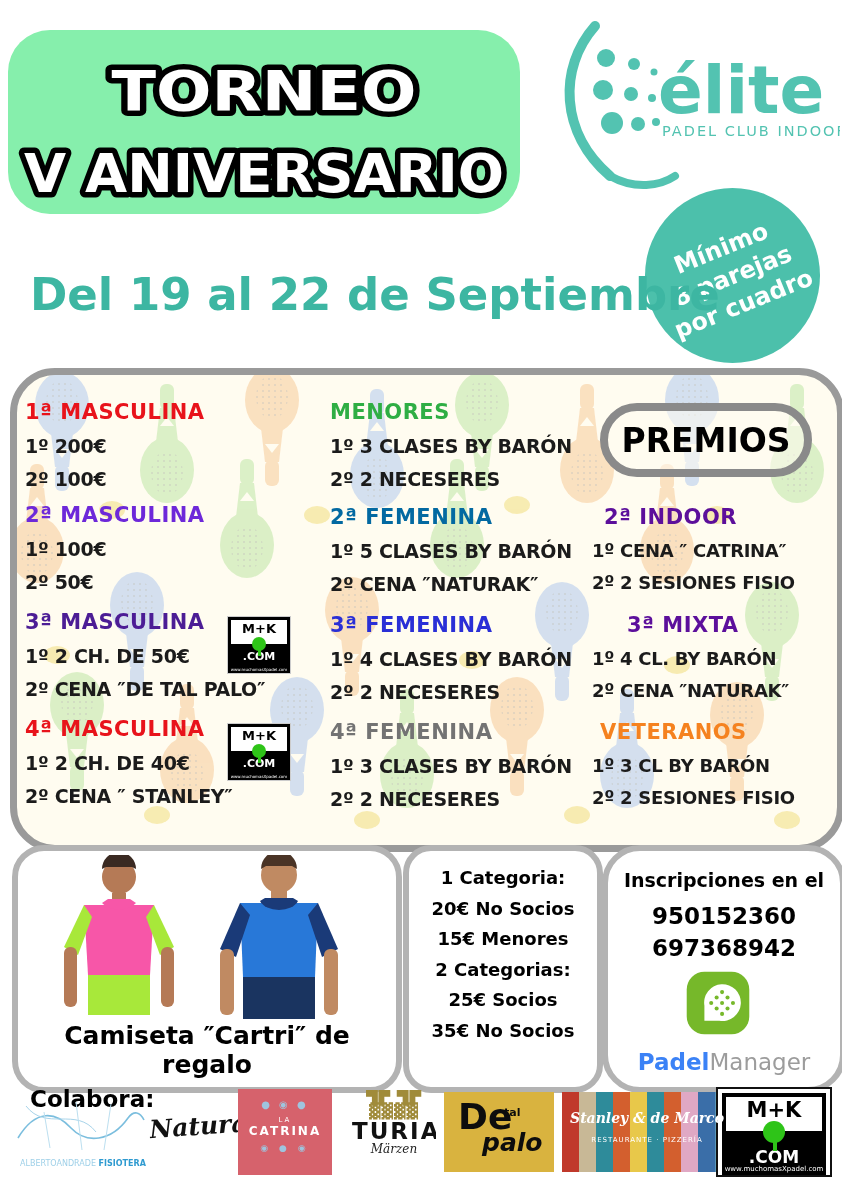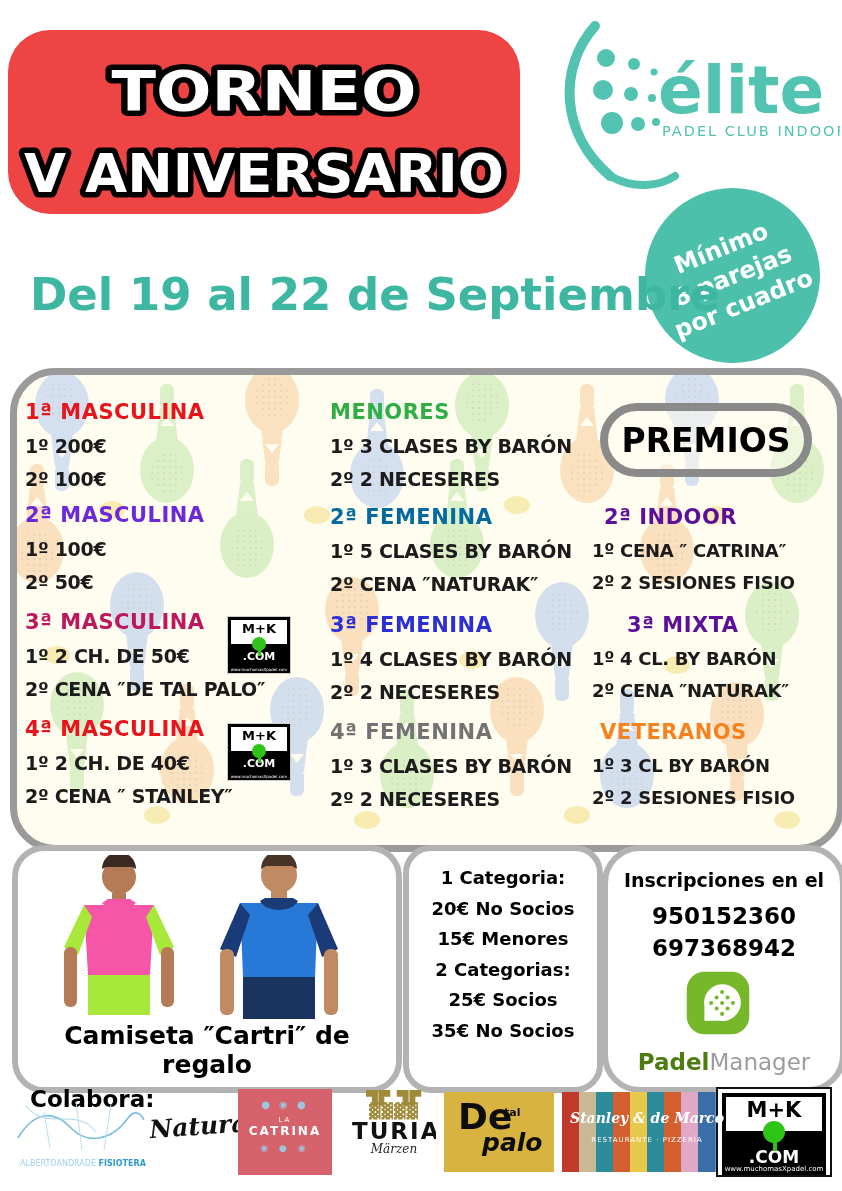--- a/index.html
+++ b/index.html
@@ -1,21 +1,21 @@
 <!DOCTYPE html>
 <html><head>
 <meta charset="utf-8">
 <style>
   html,body{margin:0;padding:0;}
   .poster{position:relative;width:842px;height:1191px;background:#ffffff;
     font-family:"DejaVu Sans",sans-serif;overflow:hidden;}
 
   
   .title-box{position:absolute;left:8px;top:30px;width:512px;height:184px;
-    background:#ef4444;border-radius:42px;}
+    background:#86efac;border-radius:42px;}
   .title-svg{position:absolute;left:0;top:0;}
   .elite-logo{position:absolute;left:540px;top:8px;width:300px;height:185px;}
   .badge{position:absolute;left:645px;top:188px;width:175px;height:175px;border-radius:50%;
     background:#4cc0ab;display:flex;align-items:center;justify-content:center;}
   .badge-inner{transform:rotate(-22deg);text-align:center;color:#ffffff;font-weight:bold;
     font-size:24px;line-height:30px;}
   .date-line{position:absolute;left:30px;top:268px;width:640px;font-size:45px;font-weight:bold;
     color:#3db6a2;letter-spacing:0px;white-space:nowrap;}
 
   
@@ -50,21 +50,21 @@
     font-size:25px;font-weight:bold;color:#000;}
   .price-box{left:403px;top:845px;width:188px;height:236px;border-radius:28px;}
   .price-lines{position:absolute;left:0;top:12px;width:100%;text-align:center;}
   .price-line{font-size:18px;font-weight:bold;color:#000;line-height:30.5px;}
   .inscr-box{left:602px;top:845px;width:232px;height:236px;border-radius:38px;}
   .inscr-title{position:absolute;top:18px;width:100%;text-align:center;font-size:19px;font-weight:bold;}
   .inscr-phone1{position:absolute;top:52px;width:100%;text-align:center;font-size:23px;font-weight:bold;}
   .inscr-phone2{position:absolute;top:84px;width:100%;text-align:center;font-size:23px;font-weight:bold;}
   .pm-logo{position:absolute;left:76px;top:118px;}
   .pm-text{position:absolute;bottom:12px;width:100%;text-align:center;font-size:23px;}
-  .pm-text .p1{font-weight:bold;color:#4d7c0f;} .pm-text .p2{color:#9c9c9c;}
+  .pm-text .p1{font-weight:bold;color:#3b82f6;} .pm-text .p2{color:#9c9c9c;}
 
   
   .colabora{position:absolute;left:30px;top:1086px;font-size:23px;font-weight:bold;color:#000;}
   .sp{position:absolute;overflow:hidden;}
   .sp-andrade{left:16px;top:1098px;width:130px;height:72px;}
   .sp-andrade-text{position:absolute;bottom:2px;left:4px;font-size:8px;white-space:nowrap;}
   .sp-andrade-text .a1{color:#9fd0e8;} .sp-andrade-text .a2{color:#2e9ad0;font-weight:bold;}
   .sp-naturak{left:150px;top:1112px;width:90px;height:50px;font-family:"DejaVu Serif",serif;
     font-style:italic;font-weight:bold;font-size:25px;color:#111;transform:rotate(-4deg);}
   .sp-catrina{left:238px;top:1089px;width:94px;height:86px;background:#d6626c;color:#fff;text-align:center;}
@@ -216,21 +216,21 @@
       <div class="block-line">1º 5 CLASES BY BARÓN</div>
       <div class="block-line">2º CENA ″NATURAK″</div>
     </div>
     <div class="block col3" style="left:575px;top:130px;">
       <div class="block-title t-ind12" style="color: rgb(92, 15, 155);">2ª INDOOR</div>
       <div class="block-line">1º CENA ″ CATRINA″</div>
       <div class="block-line">2º 2 SESIONES FISIO</div>
     </div>
 
     <div class="block col1" style="left:8px;top:235px;">
-      <div class="block-title" style="color: #be185d;">3ª MASCULINA</div>
+      <div class="block-title" style="color: #4c1d95;">3ª MASCULINA</div>
       <div class="block-line">1º 2 CH. DE 50€</div>
       <div class="block-line">2º CENA ″DE TAL PALO″</div>
     </div>
     <div class="mkb" style="left:211px;top:242px;">
       <div class="mkb-top">M+K</div>
       <div class="mkb-ball"></div>
       <div class="mkb-stem"></div>
       <div class="mkb-bot">
         <div class="mkb-com">.COM</div>
         <div class="mkb-url">www.muchomasXpadel.com</div>

